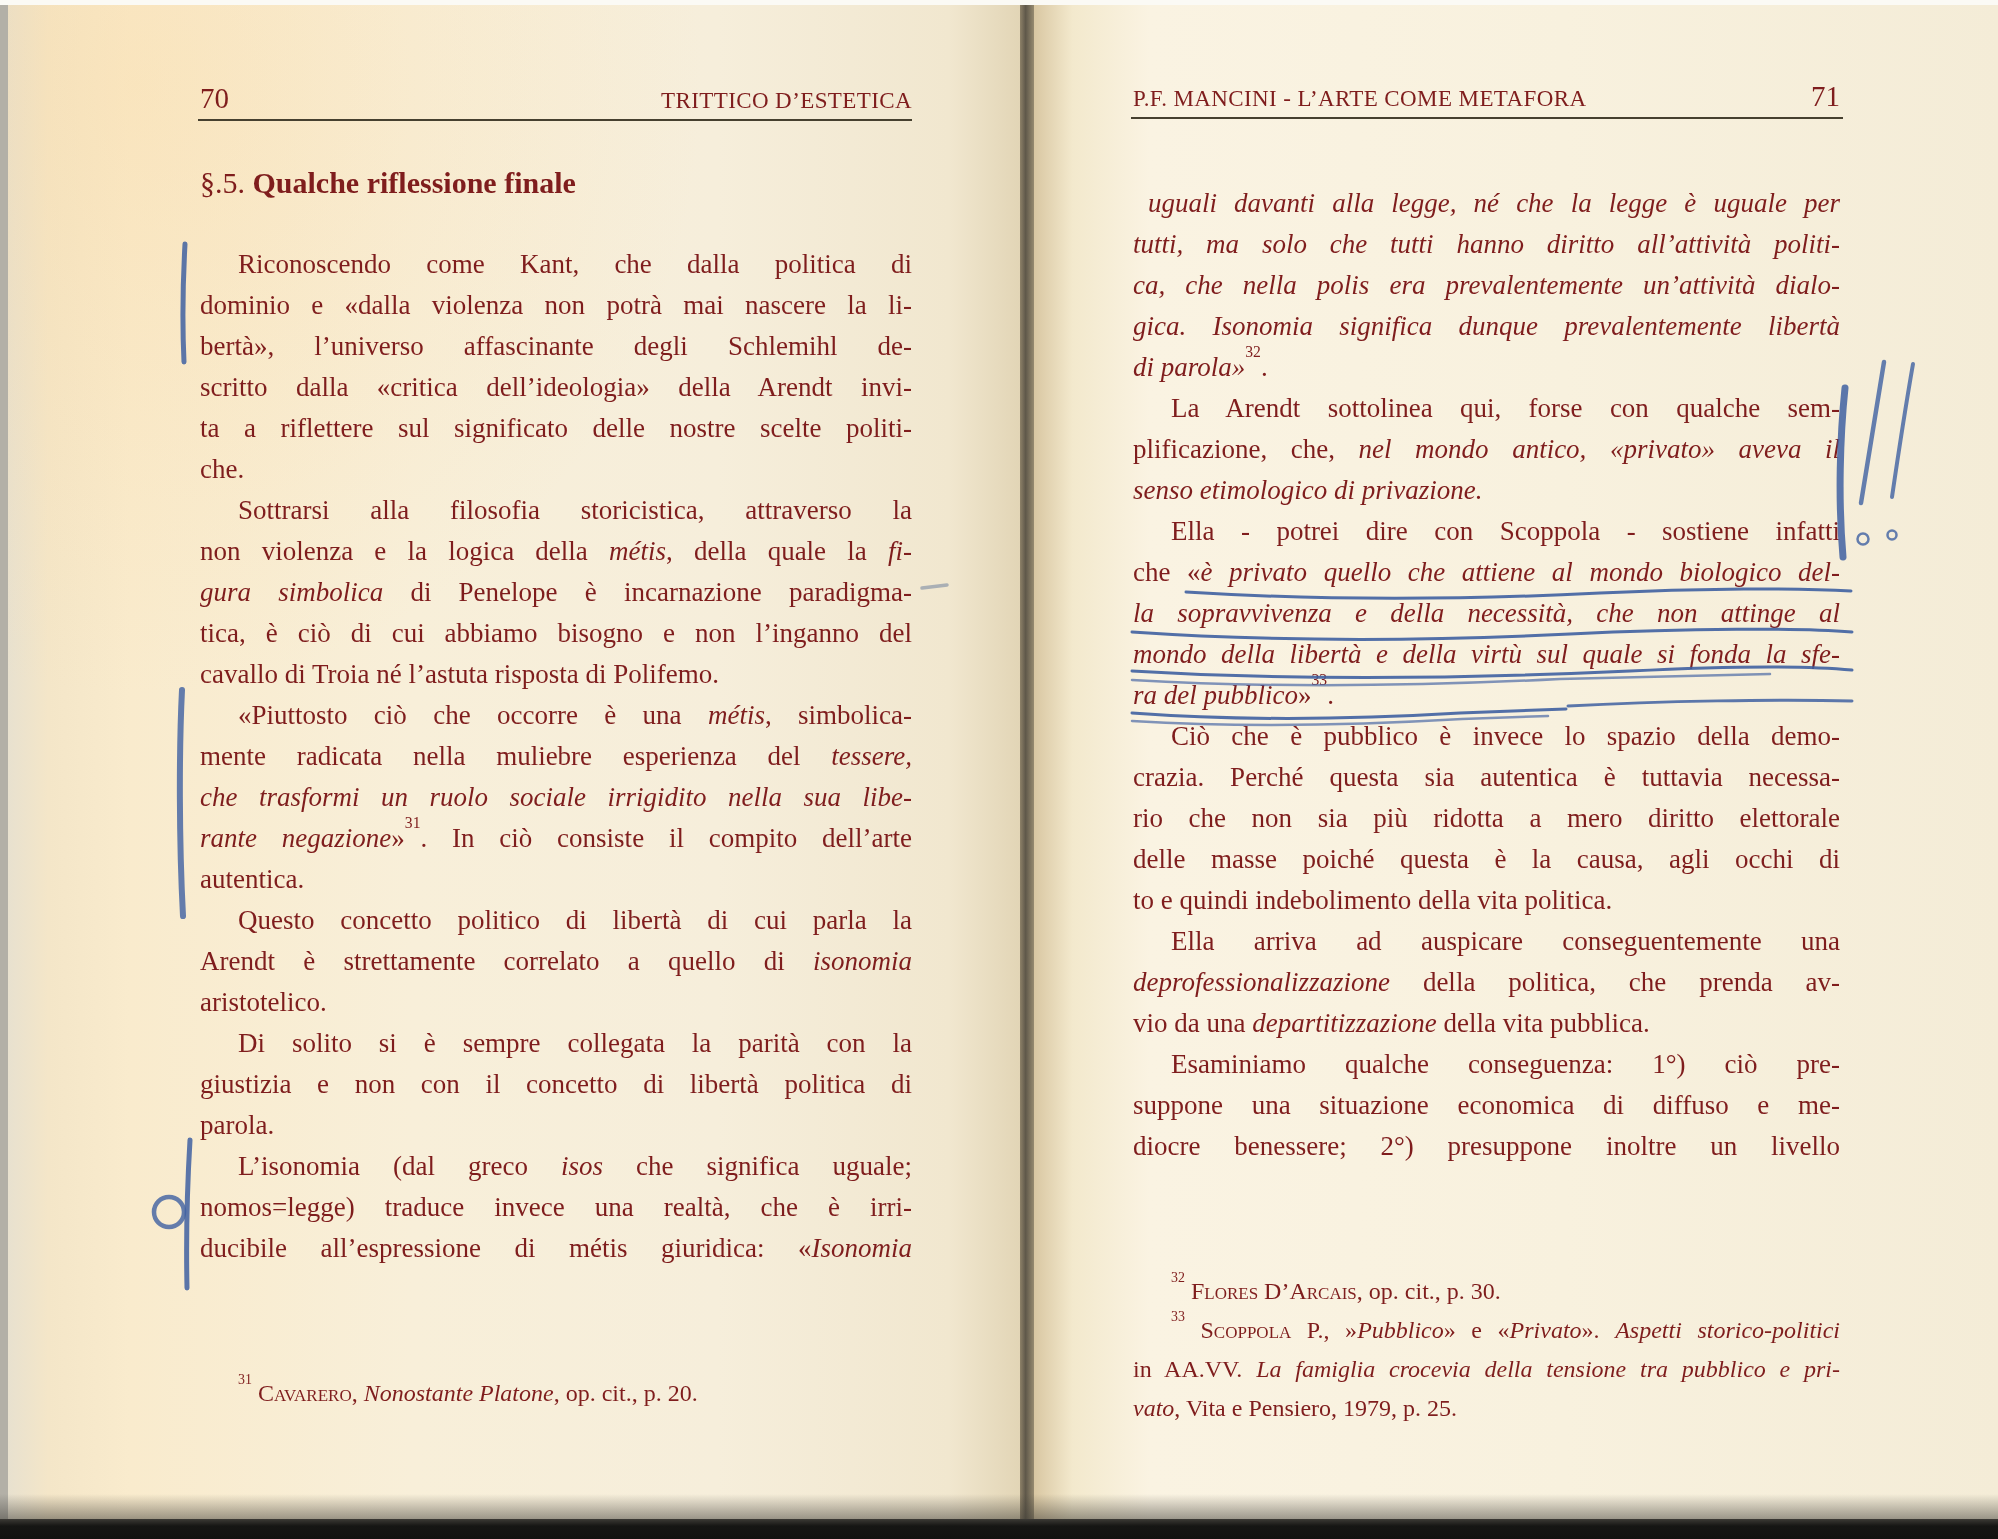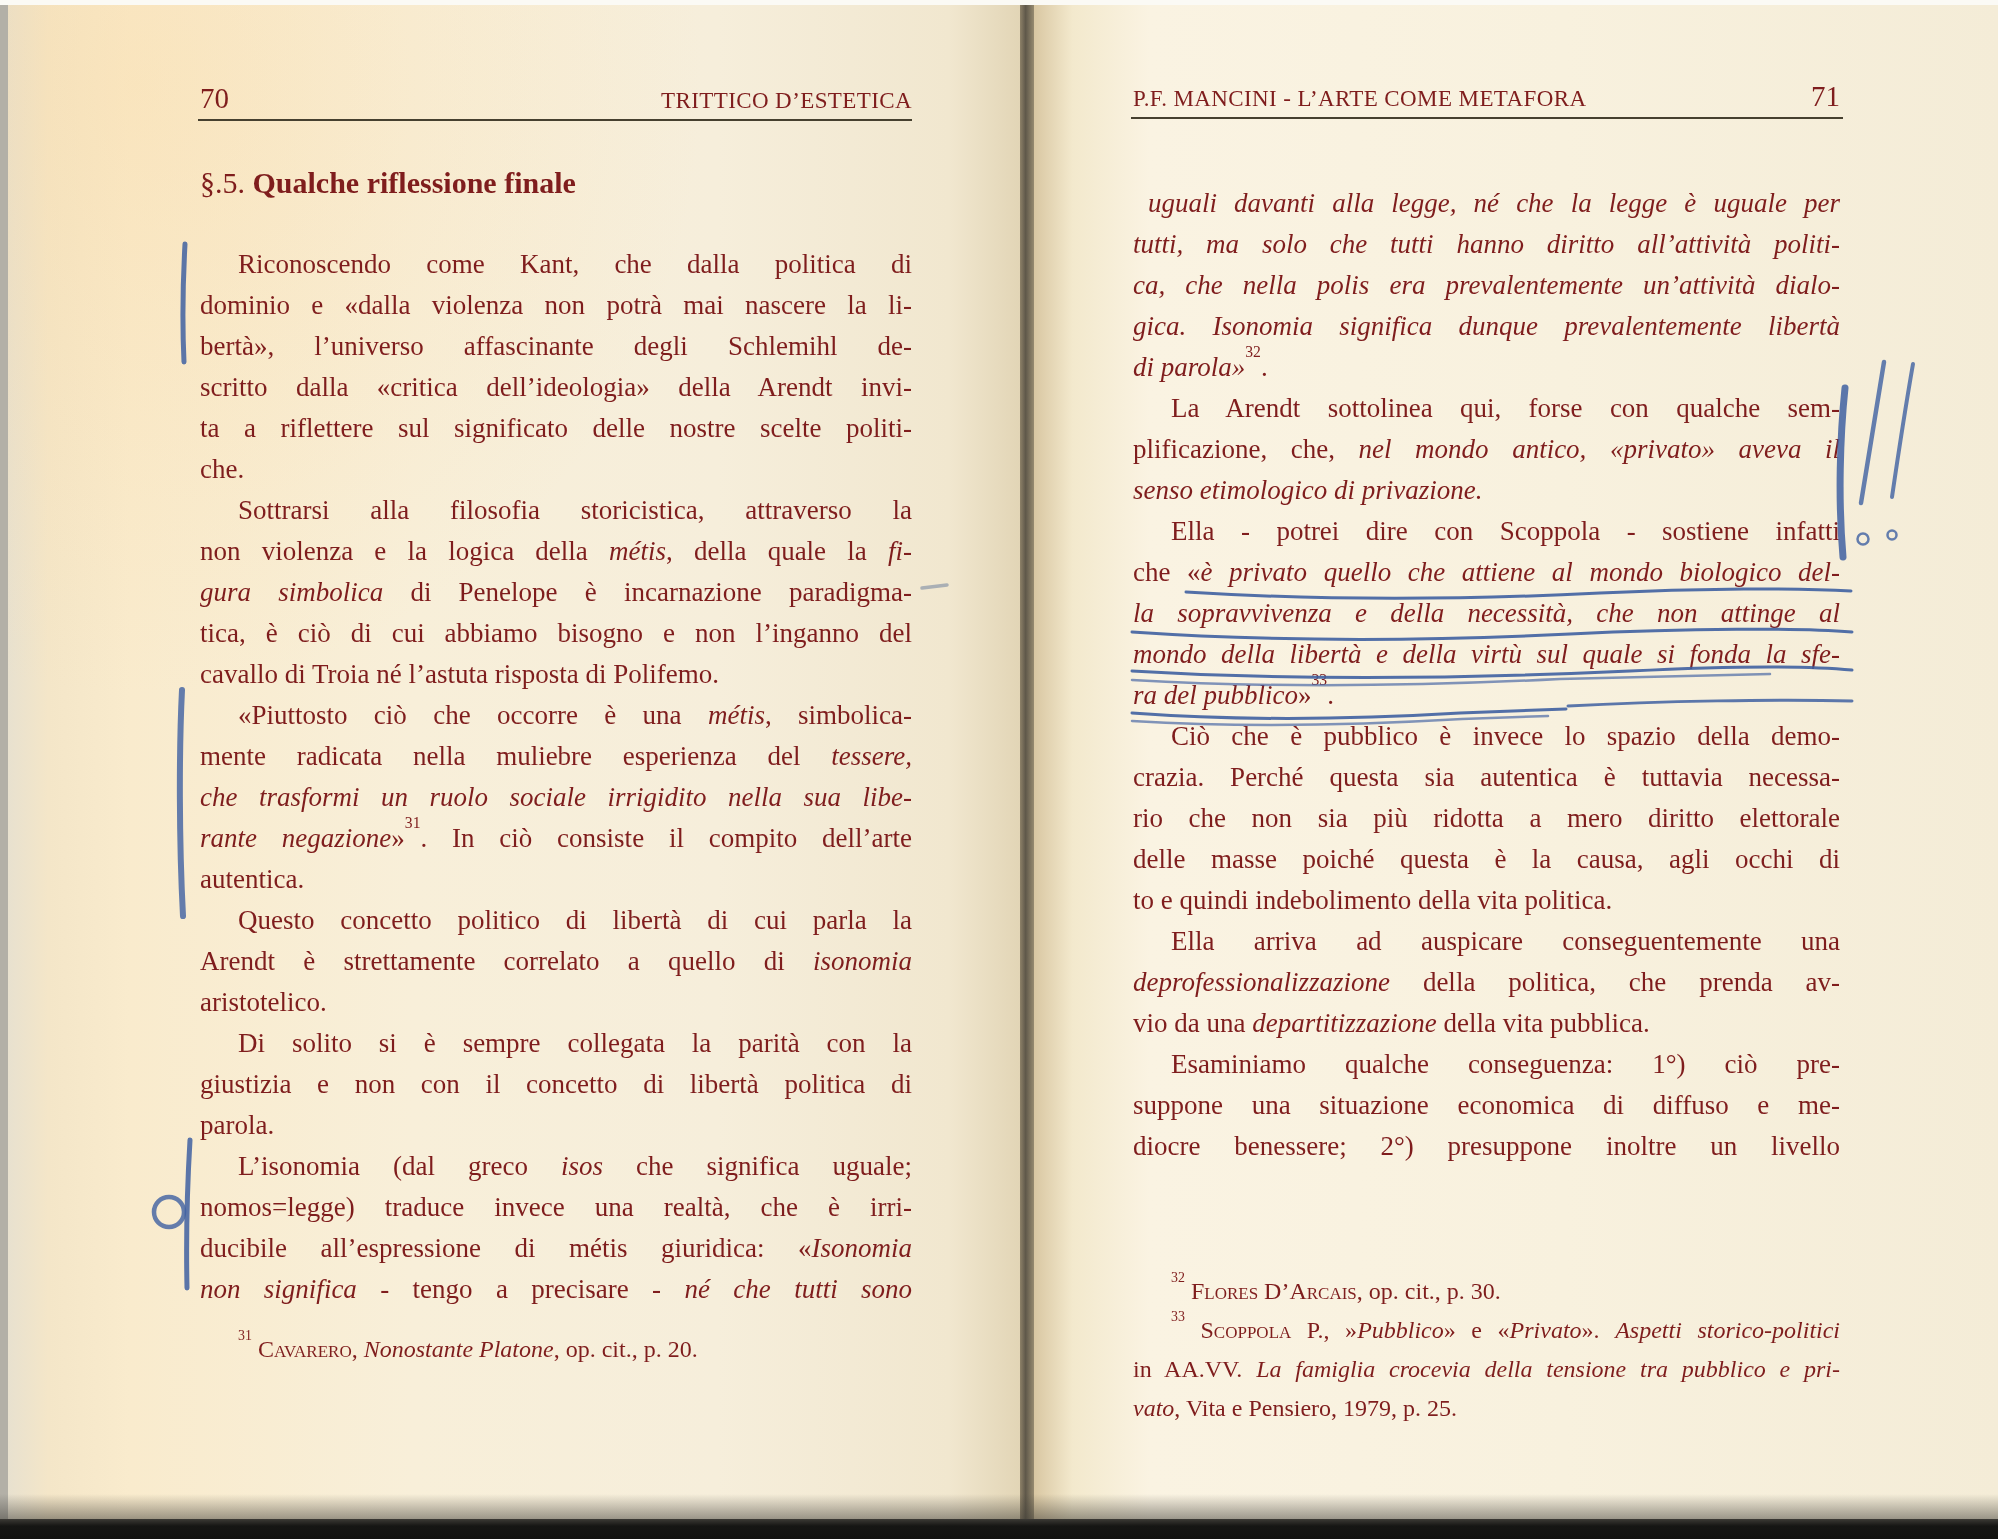--- a/index.html
+++ b/index.html
@@ -83,24 +83,23 @@
       <div class="bline last"><span>autentica.</span></div>
       <div class="bline ind"><span>Questo concetto politico di libertà di cui parla la</span></div>
       <div class="bline"><span>Arendt è strettamente correlato a quello di </span><span style="font-style: italic;">isonomia</span></div>
       <div class="bline last"><span>aristotelico.</span></div>
       <div class="bline ind"><span>Di solito si è sempre collegata la parità con la</span></div>
       <div class="bline"><span>giustizia e non con il concetto di libertà politica di</span></div>
       <div class="bline last"><span>parola.</span></div>
       <div class="bline ind"><span>L’isonomia (dal greco </span><span style="font-style: italic;">isos</span><span> che significa uguale;</span></div>
       <div class="bline"><span>nomos=legge) traduce invece una realtà, che è irri-</span></div>
       <div class="bline"><span>ducibile all’espressione di métis giuridica: «</span><span style="font-style: italic;">Isonomia</span></div>
-      <div class="bline"><span style="font-style: italic;">non significa</span><span> - tengo a precisare - </span><span style="font-style: italic;">né che tutti sono</span></div>
     </div>
 
-  <div class="layer fn-col" style="left:200px;top:1330px;width:712px;">
+  <div class="layer fn-col" style="left:200px;top:1374px;width:712px;">
       <div class="fnline ind last"><sup>31</sup><span> </span><span class="sc">Cavarero</span><span>, </span><span style="font-style: italic;">Nonostante Platone</span><span>, op. cit., p. 20.</span></div>
     </div>
 
   <div class="layer runhead" style="left:1133px;top:86px;">P.F. MANCINI - L’ARTE COME METAFORA</div>
   <div class="layer pgnum" style="left:1133px;top:80px;width:707px;text-align:right;">71</div>
   <div class="layer rule" style="left:1131px;top:117px;width:712px;"></div>
 
   <div class="layer text-col" style="left:1133px;top:183px;width:707px;">
       <div class="bline"><span style="font-style: italic; margin-left: 15px;">uguali davanti alla legge, né che la legge è uguale per</span></div>
       <div class="bline"><span style="font-style: italic;">tutti, ma solo che tutti hanno diritto all’attività politi-</span></div>

